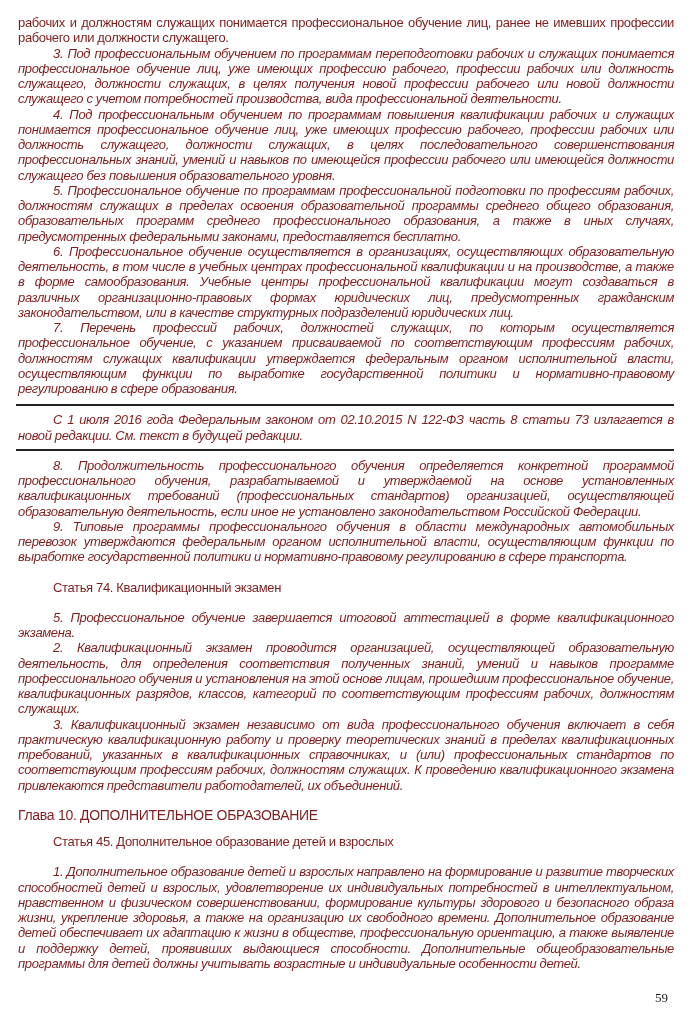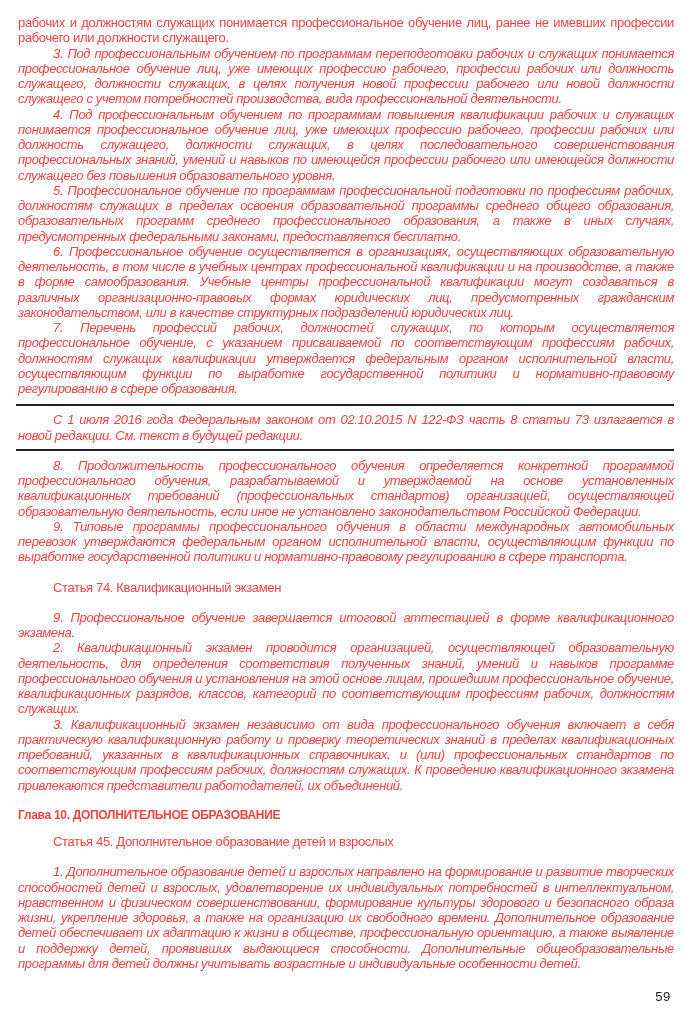--- a/index.html
+++ b/index.html
@@ -1,36 +1,36 @@
 <!DOCTYPE html>
 <html><head>
 <meta charset="utf-8">
 <style>
   html, body { margin: 0; padding: 0; background: #ffffff; }
   body { width: 692px; height: 1024px; position: relative; overflow: hidden; }
   .page {
     position: absolute; left: 18px; top: 15px; width: 656px;
     font-family: "Liberation Sans", sans-serif;
-    font-size: 13px; line-height: 15.25px; color: #ef4444;
+    font-size: 13px; line-height: 15.25px; color: #7f1d1d;
     letter-spacing: -0.35px;
   }
   .page p { margin: 0; text-align: justify; text-align-last: left; }
   .page p.ind { text-indent: 35px; font-style: italic; }
   .divider { height: 0; border-top: 2px solid #222; margin-left: -2px; width: 658px; }
   .note { padding-left: 35px; }
   .gap8 { height: 8px; }
   .gap15 { height: 15px; }
   .article { padding-left: 35px; }
   .chapter {
-    text-align: center; font-weight: bold; font-size: 12px; letter-spacing: -0.3px;
+    text-align: center; font-weight: normal; font-size: 14px; letter-spacing: -0.3px;
     margin-left: -30px;
   }
   .pagenum {
     position: absolute; left: 655px; top: 990px;
-    font-family: Liberation Mono, monospace; font-size: 13px; color: #1a1a1a;
+    font-family: Liberation Serif, serif; font-size: 13px; color: #1a1a1a;
   }
 </style>
 </head>
 <body>
 
 <div class="page">
   <p>рабочих и должностям служащих понимается профессиональное обучение лиц, ранее не имевших профессии рабочего или должности служащего.</p>
   <p class="ind">3. Под профессиональным обучением по программам переподготовки рабочих и служащих понимается профессиональное обучение лиц, уже имеющих профессию рабочего, профессии рабочих или должность служащего, должности служащих, в целях получения новой профессии рабочего или новой должности служащего с учетом потребностей производства, вида профессиональной деятельности.</p>
   <p class="ind">4. Под профессиональным обучением по программам повышения квалификации рабочих и служащих понимается профессиональное обучение лиц, уже имеющих профессию рабочего, профессии рабочих или должность служащего, должности служащих, в целях последовательного совершенствования профессиональных знаний, умений и навыков по имеющейся профессии рабочего или имеющейся должности служащего без повышения образовательного уровня.</p>
   <p class="ind">5. Профессиональное обучение по программам профессиональной подготовки по профессиям рабочих, должностям служащих в пределах освоения образовательной программы среднего общего образования, образовательных программ среднего профессионального образования, а также в иных случаях, предусмотренных федеральными законами, предоставляется бесплатно.</p>
@@ -46,21 +46,21 @@
   <div style="height:6px"></div>
   <div class="divider"></div>
   <div style="height:7px"></div>
 
   <p class="ind">8. Продолжительность профессионального обучения определяется конкретной программой профессионального обучения, разрабатываемой и утверждаемой на основе установленных квалификационных требований (профессиональных стандартов) организацией, осуществляющей образовательную деятельность, если иное не установлено законодательством Российской Федерации.</p>
   <p class="ind">9. Типовые программы профессионального обучения в области международных автомобильных перевозок утверждаются федеральным органом исполнительной власти, осуществляющим функции по выработке государственной политики и нормативно-правовому регулированию в сфере транспорта.</p>
 
   <div class="gap15"></div>
   <p class="article">Статья 74. Квалификационный экзамен</p>
   <div class="gap15"></div>
-  <p class="ind">9. Профессиональное обучение завершается итоговой аттестацией в форме квалификационного экзамена.</p>
+  <p class="ind">5. Профессиональное обучение завершается итоговой аттестацией в форме квалификационного экзамена.</p>
   <p class="ind">2. Квалификационный экзамен проводится организацией, осуществляющей образовательную деятельность, для определения соответствия полученных знаний, умений и навыков программе профессионального обучения и установления на этой основе лицам, прошедшим профессиональное обучение, квалификационных разрядов, классов, категорий по соответствующим профессиям рабочих, должностям служащих.</p>
   <p class="ind">3. Квалификационный экзамен независимо от вида профессионального обучения включает в себя практическую квалификационную работу и проверку теоретических знаний в пределах квалификационных требований, указанных в квалификационных справочниках, и (или) профессиональных стандартов по соответствующим профессиям рабочих, должностям служащих. К проведению квалификационного экзамена привлекаются представители работодателей, их объединений.</p>
 
   <div class="gap15"></div>
   <p class="chapter">Глава 10. ДОПОЛНИТЕЛЬНОЕ ОБРАЗОВАНИЕ</p>
   <div style="height:11px"></div>
   <p class="article">Статья 45. Дополнительное образование детей и взрослых</p>
   <div class="gap15"></div>
   <p class="ind">1. Дополнительное образование детей и взрослых направлено на формирование и развитие творческих способностей детей и взрослых, удовлетворение их индивидуальных потребностей в интеллектуальном, нравственном и физическом совершенствовании, формирование культуры здорового и безопасного образа жизни, укрепление здоровья, а также на организацию их свободного времени. Дополнительное образование детей обеспечивает их адаптацию к жизни в обществе, профессиональную ориентацию, а также выявление и поддержку детей, проявивших выдающиеся способности. Дополнительные общеобразовательные программы для детей должны учитывать возрастные и индивидуальные особенности детей.</p>
 </div>

